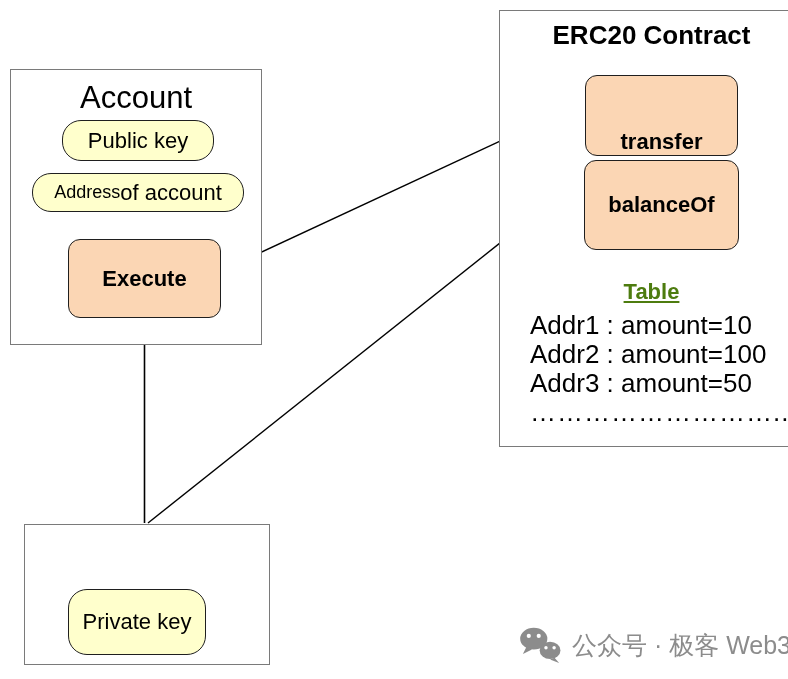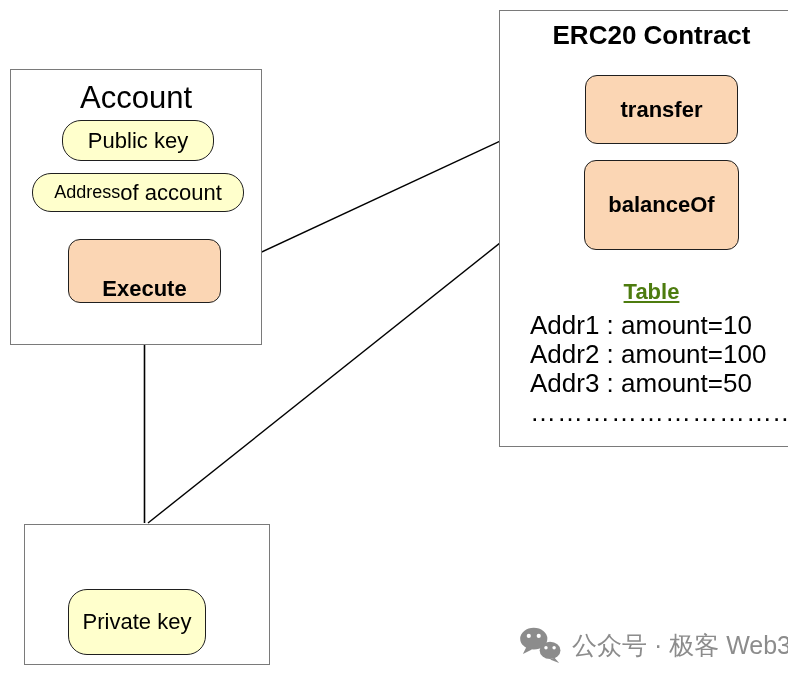--- a/index.html
+++ b/index.html
@@ -67,22 +67,22 @@
     border-radius: 12px;
     box-sizing: border-box;
     display: flex;
     align-items: center;
     justify-content: center;
     font-size: 22px;
     font-weight: bold;
     color: #000000;
     white-space: nowrap;
   }
-  .execute-node   { left: 57px; top: 169px; width: 153px; height: 64px; align-items: flex-end; }
-  .transfer-node  { left: 85px; top: 64px;  width: 153px; height: 69px; }
+  .execute-node   { left: 57px; top: 169px; width: 153px; height: 79px; }
+  .transfer-node  { left: 85px; top: 64px;  width: 153px; height: 81px; align-items: flex-end; }
   .balanceof-node { left: 84px; top: 149px; width: 155px; height: 90px; }
 
   .table-heading {
     position: absolute;
     left: 0; right: 0;
     top: 268px;
     text-align: center;
     font-size: 22px;
     font-weight: bold;
     text-decoration: underline;

